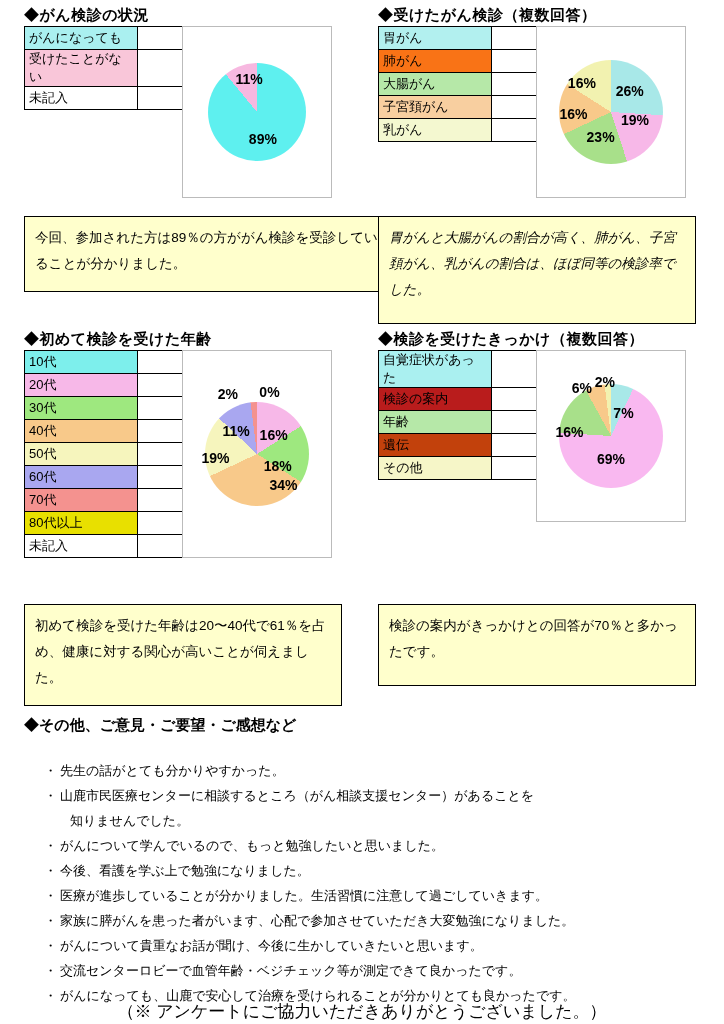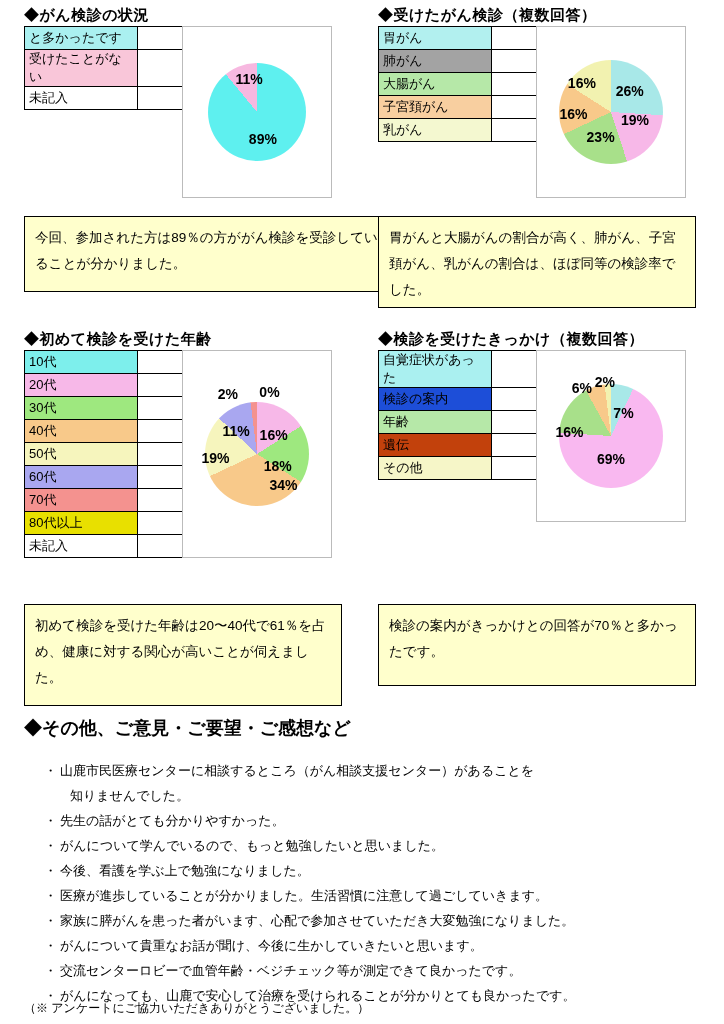--- a/index.html
+++ b/index.html
@@ -77,21 +77,21 @@
   .note {
     border: 1px solid #000000;
     background: #ffffcc;
     box-sizing: border-box;
     font-size: 13.5px;
     line-height: 26px;
     padding: 8px 10px 4px 10px;
   }
   
   .free-title {
-    font-size: 18px;
+    font-size: 15px;
     font-weight: bold;
   }
   ul.free {
     list-style: none;
     margin: 0;
     padding: 0;
     font-size: 13px;
     line-height: 25px;
   }
   ul.free li {
@@ -102,36 +102,36 @@
     content: "・";
     position: absolute;
     left: -2px;
     top: 0;
   }
   ul.free li .cont {
     display: block;
     padding-left: 10px;
   }
   .footer-note {
-    font-size: 12px;
-    text-align: left;
+    font-size: 17px;
+    text-align: center;
   }
   .abs { position: absolute; }
 </style>
 </head>
 <body>
 
 <div class="page">
 
   <div class="abs sec-title" style="left:24px; top:6px;">◆がん検診の状況</div>
 
   <table class="dt abs" style="left:24px; top:26px;">
     <tbody>
         <tr>
-      <td class="lbl small" style="background:#aaf0f0">と多かったです</td>
+      <td class="lbl small" style="background:#aaf0f0">がんになっても</td>
       <td class="val">93</td>
     </tr>
     <tr>
       <td class="lbl small" style="background:#f9c6d9">受けたことがない</td>
       <td class="val">12</td>
     </tr>
     <tr>
       <td class="lbl" style="background:#ffffff">未記入</td>
       <td class="val">4</td>
     </tr>
@@ -150,21 +150,21 @@
 
   <div class="abs sec-title" style="left:378px; top:6px;">◆受けたがん検診（複数回答）</div>
 
   <table class="dt abs" style="left:378px; top:26px;">
     <tbody>
         <tr>
       <td class="lbl" style="background:#b2f0ef">胃がん</td>
       <td class="val">78</td>
     </tr>
     <tr>
-      <td class="lbl" style="background:#a3a3a3">肺がん</td>
+      <td class="lbl" style="background:#f97316">肺がん</td>
       <td class="val">59</td>
     </tr>
     <tr>
       <td class="lbl" style="background:#b6e8a8">大腸がん</td>
       <td class="val">71</td>
     </tr>
     <tr>
       <td class="lbl" style="background:#f8cfa0">子宮頚がん</td>
       <td class="val">50</td>
     </tr>
@@ -179,21 +179,21 @@
     <div class="pie-wrap" style="width:104px;height:104px;">
       <div class="pie" style="width:104px;height:104px;background:conic-gradient(from 0deg, #a8e8e8 0deg 93.6deg, #f7b8e8 93.6deg 162deg, #a8e08a 162deg 244.8deg, #f8c98a 244.8deg 302.4deg, #f2f2b0 302.4deg 360deg);"></div>
       <div class="slice-label" style="left:68%; top:30%;">26%</div>
       <div class="slice-label" style="left:73%; top:58%;">19%</div>
       <div class="slice-label" style="left:40%; top:74%;">23%</div>
       <div class="slice-label" style="left:14%; top:52%;">16%</div>
       <div class="slice-label" style="left:22%; top:22%;">16%</div>
     </div>
   </div>
 
-  <div class="note abs" style="left:378px; top:216px; width:318px; height:92px;">胃がんと大腸がんの割合が高く、肺がん、子宮頚がん、乳がんの割合は、ほぼ同等の検診率でした。</div>
+  <div class="note abs" style="left:378px; top:216px; width:318px; height:108px;font-style:italic;">胃がんと大腸がんの割合が高く、肺がん、子宮頚がん、乳がんの割合は、ほぼ同等の検診率でした。</div>
 
   <div class="abs sec-title" style="left:24px; top:330px;">◆初めて検診を受けた年齢</div>
 
   <table class="dt abs" style="left:24px; top:350px;">
     <tbody>
         <tr>
       <td class="lbl" style="background:#7defec">10代</td>
       <td class="val">0</td>
     </tr>
     <tr>
@@ -248,21 +248,21 @@
 
   <div class="abs sec-title" style="left:378px; top:330px;">◆検診を受けたきっかけ（複数回答）</div>
 
   <table class="dt abs" style="left:378px; top:350px;">
     <tbody>
         <tr>
       <td class="lbl small" style="background:#aaf0f0">自覚症状があった</td>
       <td class="val">7</td>
     </tr>
     <tr>
-      <td class="lbl" style="background:#1d4ed8">検診の案内</td>
+      <td class="lbl" style="background:#b91c1c">検診の案内</td>
       <td class="val">66</td>
     </tr>
     <tr>
       <td class="lbl" style="background:#b6e8a8">年齢</td>
       <td class="val">15</td>
     </tr>
     <tr>
       <td class="lbl" style="background:#c2410c">遺伝</td>
       <td class="val">6</td>
     </tr>
@@ -282,22 +282,22 @@
       <div class="slice-label" style="left:22%; top:4%;">6%</div>
       <div class="slice-label" style="left:44%; top:-2%;">2%</div>
     </div>
   </div>
 
   <div class="note abs" style="left:378px; top:604px; width:318px; height:82px;">検診の案内がきっかけとの回答が70％と多かったです。</div>
 
   <div class="abs free-title" style="left:24px; top:716px;">◆その他、ご意見・ご要望・ご感想など</div>
 
   <ul class="free abs" style="left:46px; top:758px; width:650px;">
+    <li><span>先生の話がとても分かりやすかった。</span></li>
     <li><span>山鹿市民医療センターに相談するところ（がん相談支援センター）があることを</span><span class="cont">知りませんでした。</span></li>
-    <li><span>先生の話がとても分かりやすかった。</span></li>
     <li><span>がんについて学んでいるので、もっと勉強したいと思いました。</span></li>
     <li><span>今後、看護を学ぶ上で勉強になりました。</span></li>
     <li><span>医療が進歩していることが分かりました。生活習慣に注意して過ごしていきます。</span></li>
     <li><span>家族に膵がんを患った者がいます、心配で参加させていただき大変勉強になりました。</span></li>
     <li><span>がんについて貴重なお話が聞け、今後に生かしていきたいと思います。</span></li>
     <li><span>交流センターロビーで血管年齢・ベジチェック等が測定できて良かったです。</span></li>
     <li><span>がんになっても、山鹿で安心して治療を受けられることが分かりとても良かったです。</span></li>
   </ul>
 
   <div class="abs footer-note" style="left:24px; top:1000px; width:676px;">（※ アンケートにご協力いただきありがとうございました。）</div>

